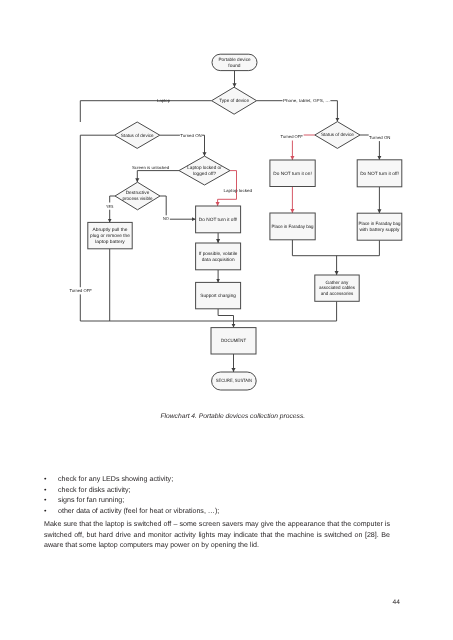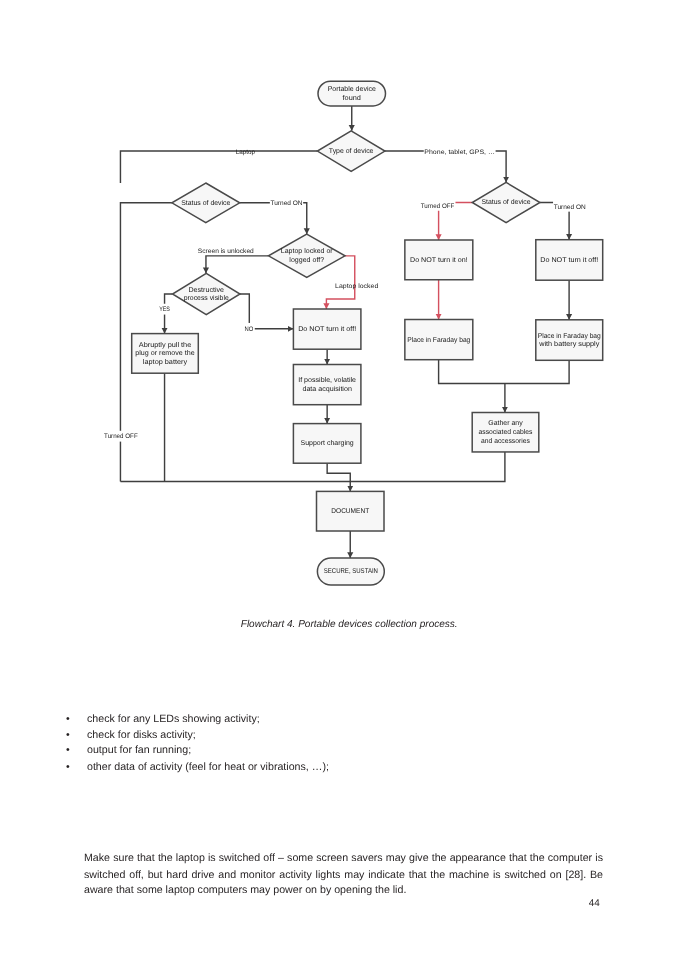--- a/index.html
+++ b/index.html
@@ -145,20 +145,20 @@
         <text class="edgelabel" x="369.1" y="139" text-anchor="start" textLength="21.4" lengthAdjust="spacingAndGlyphs">Turned ON</text>
       </g>
   </svg>
 
   <div class="caption" style="left:160.5px;top:412.5px;">Flowchart 4. Portable devices collection process.</div>
 
 
   <div class="bullets" style="left:44px;top:460px;width:346px;margin-top:14px;">
       <div class="bullet-row"><span style="display: inline-block; width: 14px;">•</span><span>check for any LEDs showing activity;</span></div>
       <div class="bullet-row"><span style="display: inline-block; width: 14px;">•</span><span>check for disks activity;</span></div>
-      <div class="bullet-row"><span style="display: inline-block; width: 14px;">•</span><span>output for fan running;</span></div>
+      <div class="bullet-row"><span style="display: inline-block; width: 14px;">•</span><span>signs for fan running;</span></div>
       <div class="bullet-row"><span style="display: inline-block; width: 14px;">•</span><span>other data of activity (feel for heat or vibrations, …);</span></div>
     </div>
 
-  <div class="para" style="left:56px;top:519px;width:346px;margin-top:48px;">Make sure that the laptop is switched off – some screen savers may give the appearance that the computer is switched off, but hard drive and monitor activity lights may indicate that the machine is switched on [28]. Be aware that some laptop computers may power on by opening the lid.</div>
+  <div class="para" style="left:44px;top:519px;width:346px;">Make sure that the laptop is switched off – some screen savers may give the appearance that the computer is switched off, but hard drive and monitor activity lights may indicate that the machine is switched on [28]. Be aware that some laptop computers may power on by opening the lid.</div>
 
   <div class="pagenum" style="left:392.5px;top:599px;">44</div>
 </div>
 
 </body></html>

